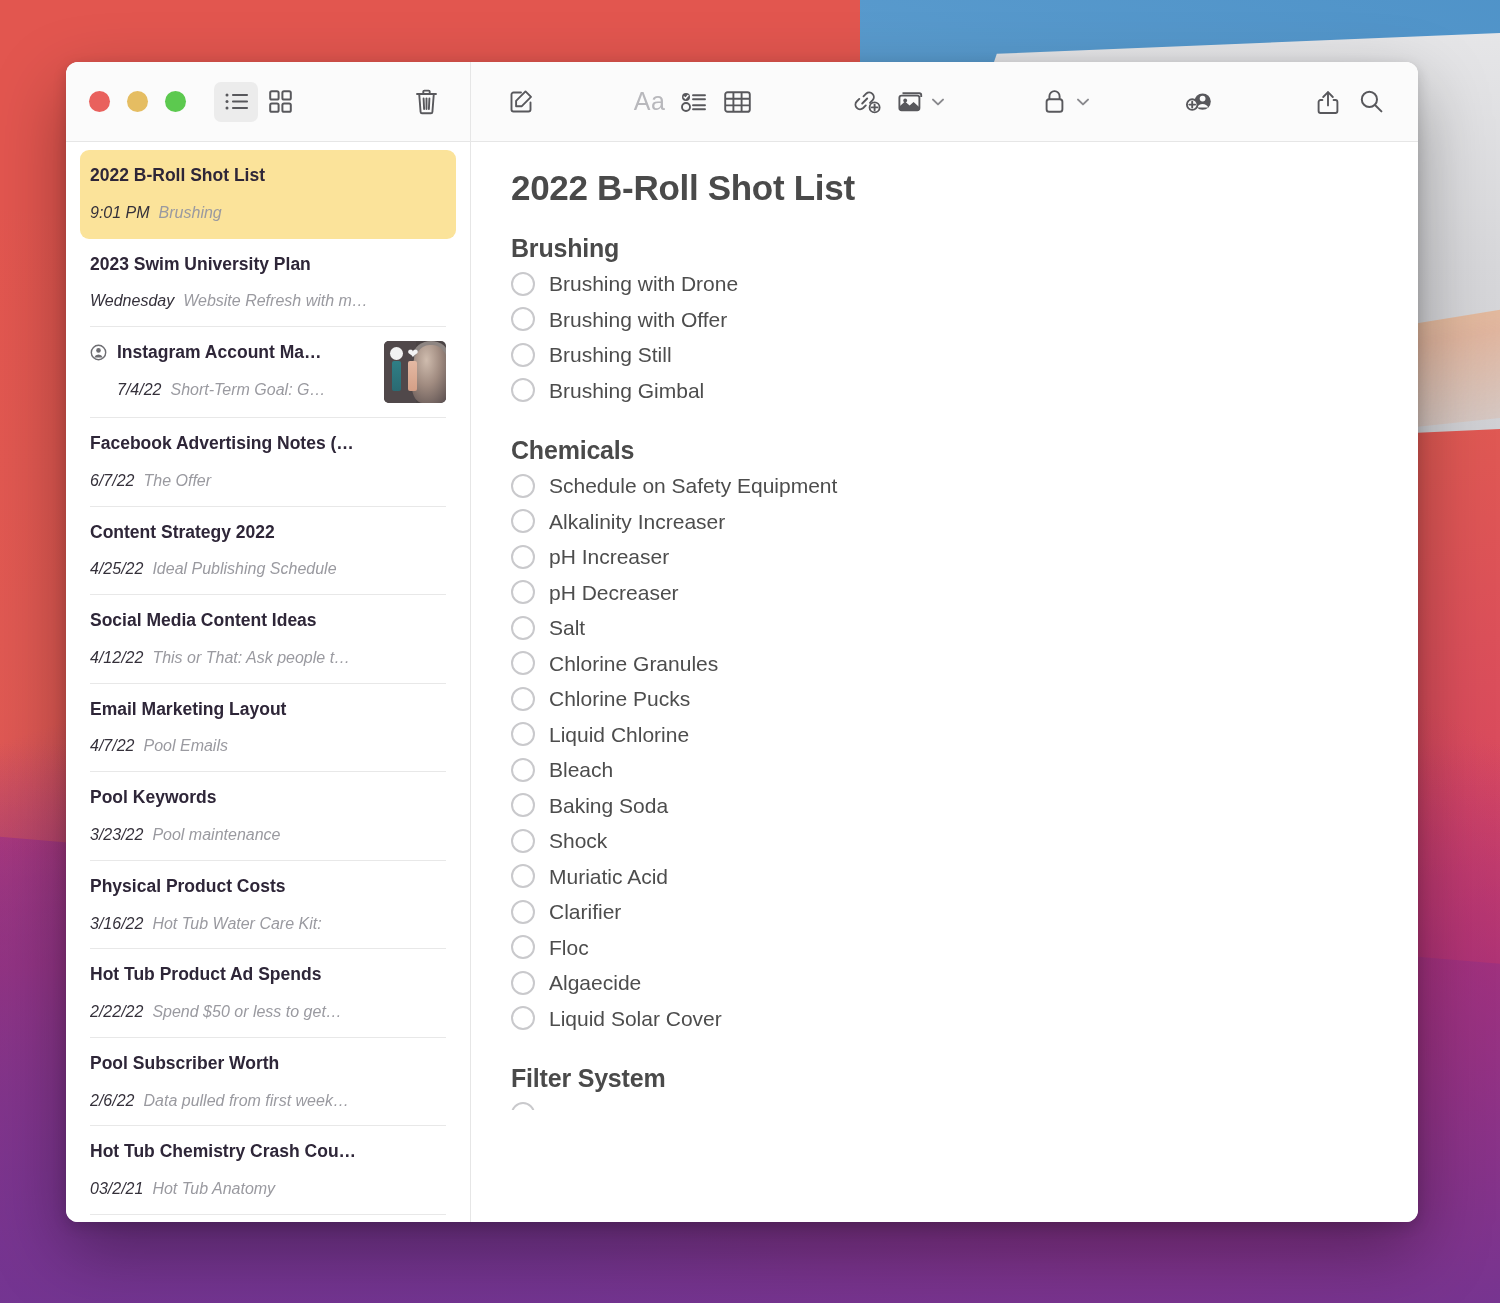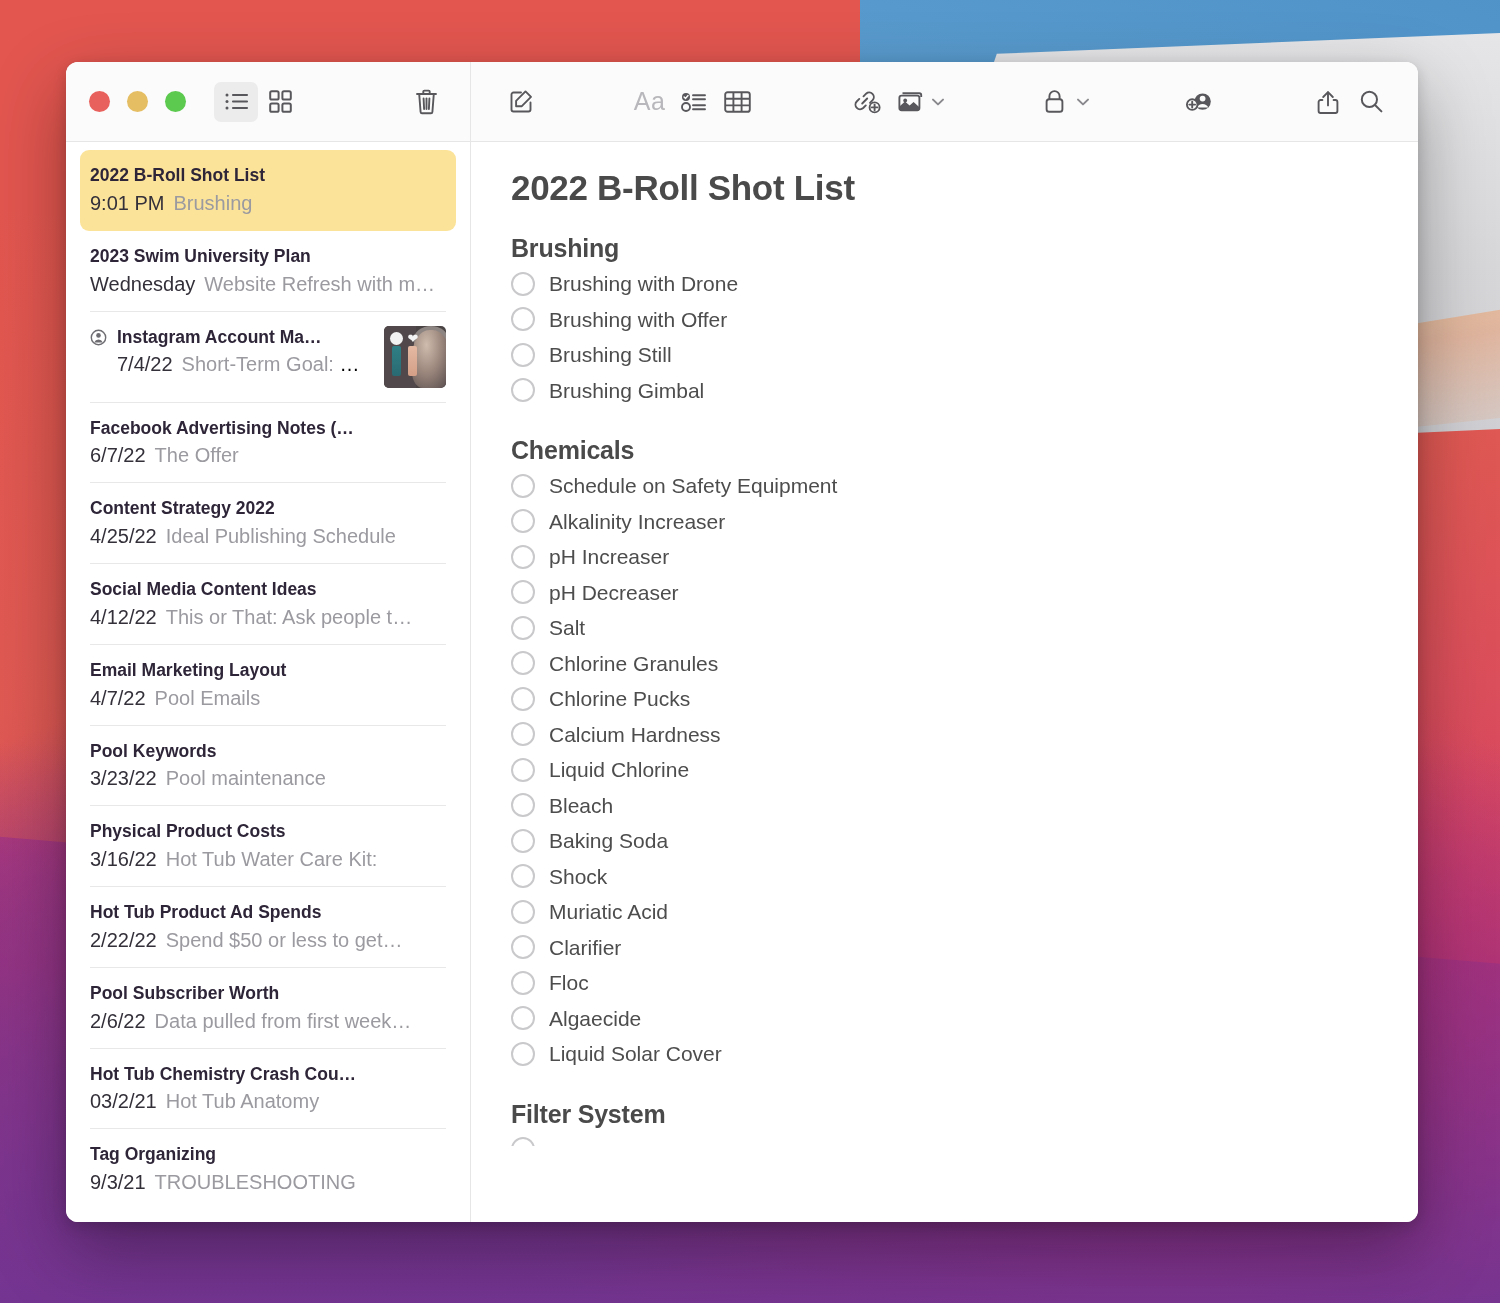--- a/index.html
+++ b/index.html
@@ -161,23 +161,23 @@
   .note-row .sep {
     position:absolute; left:10px; right:10px; bottom:0; height:1px;
     background:#e8e8e8;
   }
   .note-title {
     font-size:17.5px; font-weight:bold; color:#2e2638;
     white-space:nowrap; overflow:hidden; text-overflow:ellipsis;
     line-height:1.3;
   }
   .note-meta {
-    margin-top:3px;
-    font-size:20px; line-height:1.3;
-    white-space:nowrap; overflow:hidden; text-overflow:ellipsis;
+    margin-top:16px;
+    font-size:16px; line-height:1.3;
+    white-space:nowrap; overflow:hidden; text-overflow:ellipsis;font-style:italic;
   }
   .note-date { color:#34303a; }
   .note-prev { color:#9a9aa0; margin-left:9px; }
   .note-body-wrap { display:flex; align-items:flex-start; gap:10px; }
   .note-texts { flex:1; min-width:0; }
   .shared-dot { flex:none; margin-top:3px; color:#6d6d72; }
   .thumb {
     flex:none; width:62px; height:62px; border-radius:5px;
     overflow:hidden; background:#4a4344;
     position:relative;
@@ -592,24 +592,20 @@
             <div class="check-row">
               <div class="check-box"></div>
               <div class="check-label">Chlorine Granules</div>
             </div>
             <div class="check-row">
               <div class="check-box"></div>
               <div class="check-label">Chlorine Pucks</div>
             </div>
             <div class="check-row">
               <div class="check-box"></div>
-              <div class="check-label">Calcium Hardness</div>
-            </div>
-            <div class="check-row">
-              <div class="check-box"></div>
               <div class="check-label">Liquid Chlorine</div>
             </div>
             <div class="check-row">
               <div class="check-box"></div>
               <div class="check-label">Bleach</div>
             </div>
             <div class="check-row">
               <div class="check-box"></div>
               <div class="check-label">Baking Soda</div>
             </div>

